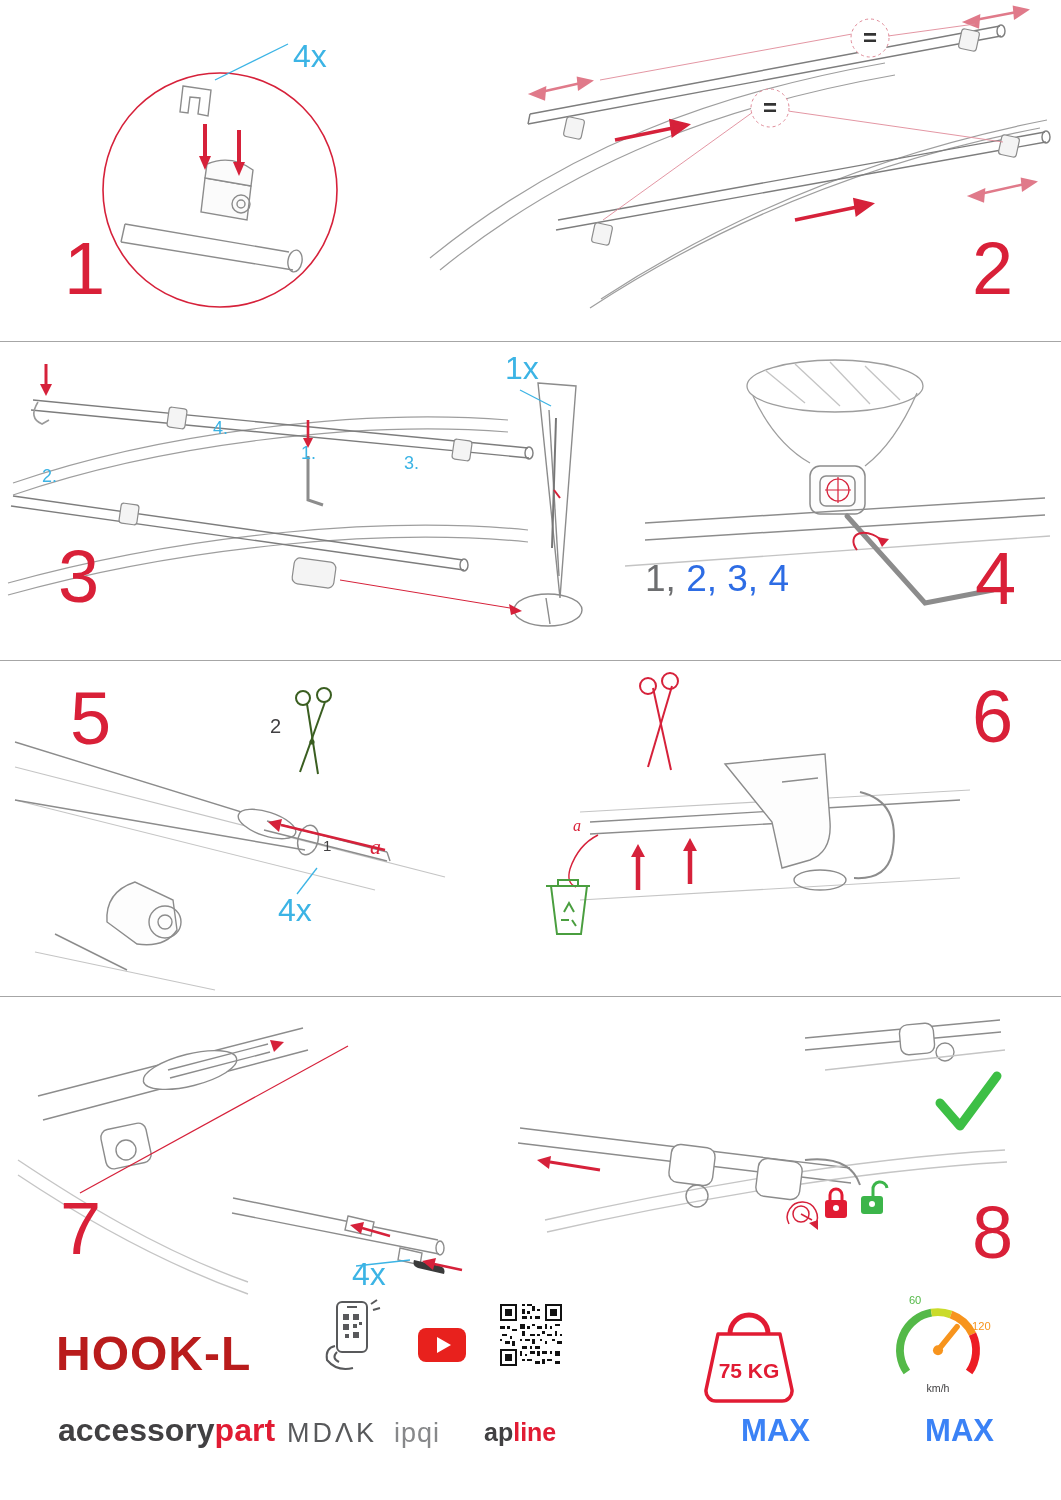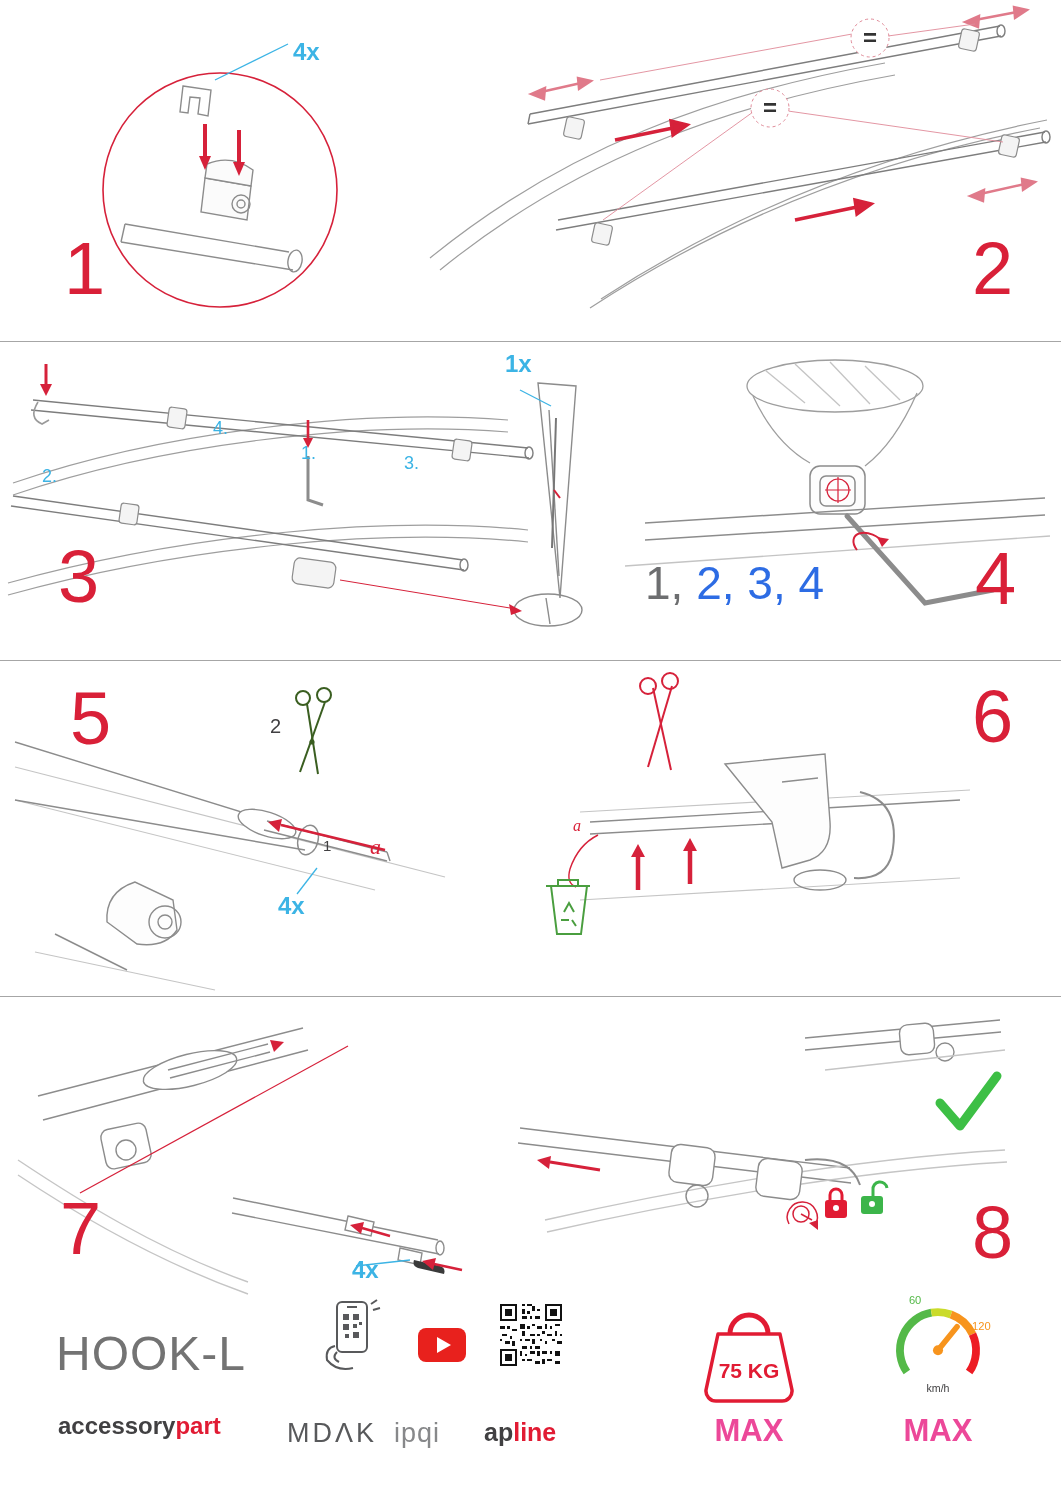--- a/index.html
+++ b/index.html
@@ -1,31 +1,31 @@
 <!DOCTYPE html>
 <html><head>
 <meta charset="utf-8">
 <style>
   html,body{margin:0;padding:0;background:#ffffff;}
   .page{position:relative;width:1061px;height:1500px;background:#fff;
         font-family:"Liberation Sans",sans-serif;overflow:hidden;}
   .sep{position:absolute;left:0;width:1061px;height:1px;background:#a6a6a6;}
   .lbl{position:absolute;line-height:1;white-space:nowrap;}
   .stepnum{font-size:74px;font-weight:400;color:#d92038;letter-spacing:-2px;}
-  .qty{color:#3cb4e5;font-size:24px;font-weight:700;}
+  .qty{color:#3cb4e5;font-size:32px;font-weight:400;}
   .sub{color:#3cb4e5;font-size:18px;font-weight:500;}
   .dark{color:#414042;}
   .reda{color:#d92038;font-family:"Liberation Serif",serif;font-style:italic;}
-  .seq{font-size:46px;font-weight:400;}
+  .seq{font-size:37px;font-weight:400;}
   .seq .g{color:#6d6e70;}
   .seq .b{color:#2d6ce4;}
   .art{position:absolute;overflow:visible;}
   svg text{font-family:"Liberation Sans",sans-serif;}
-  .brandline{font-size:24px;font-weight:700;}
-  .maxlbl{font-size:31px;font-weight:700;color:#ec4899;text-align:center;}
+  .brandline{font-size:32px;font-weight:700;}
+  .maxlbl{font-size:31px;font-weight:700;color:#3b82f6;text-align:right;}
 </style>
 </head>
 <body>
 
 <div class="page">
 
   <div class="sep" style="top:341px"></div>
   <div class="sep" style="top:660px"></div>
   <div class="sep" style="top:996px"></div>
 
@@ -328,21 +328,21 @@
       <circle cx="331" cy="200" r="3" fill="#fff"></circle>
     </g>
     <g>
       <path d="M368 188 v-6 a7 7 0 0 1 14 -2" stroke="#3cb54a" stroke-width="3" fill="none"></path>
       <rect x="356" y="188" width="22" height="18" rx="3" fill="#3cb54a"></rect>
       <circle cx="367" cy="196" r="3" fill="#fff"></circle>
     </g>
   </svg>
   <span class="lbl stepnum" style="left:972px;top:1196px">8</span>
 
-  <span class="lbl" style="left:56px;top:1330px;font-size:48px;font-weight:400;color:#737373;letter-spacing:1px">HOOK-L</span>
+  <span class="lbl" style="left:56px;top:1330px;font-size:48px;font-weight:700;color:#b91c1c;letter-spacing:1px">HOOK-L</span>
   <span class="lbl brandline" style="left:58px;top:1414px"><span style="color:#414042">accessory</span><span style="color:#e11b33">part</span></span>
 
   <svg class="art" style="left:315px;top:1298px" width="66" height="72" viewBox="0 0 66 72">
     <g stroke="#58595b" stroke-width="2" fill="none">
       <rect x="22" y="4" width="30" height="50" rx="5"></rect>
       <path d="M32 9 h10"></path>
       <path d="M20 48 q-10 2 -8 14 q10 12 26 8"></path>
       <path d="M22 54 q-6 6 2 10"></path>
       <path d="M56 6 l6 -4 M58 12 l7 -2"></path>
     </g>

